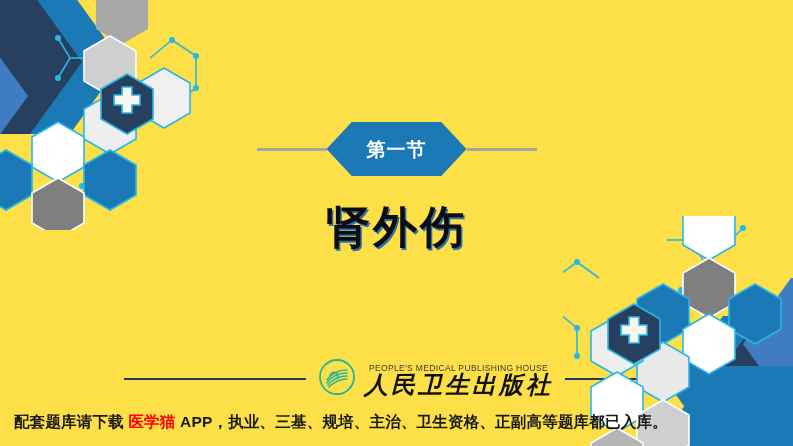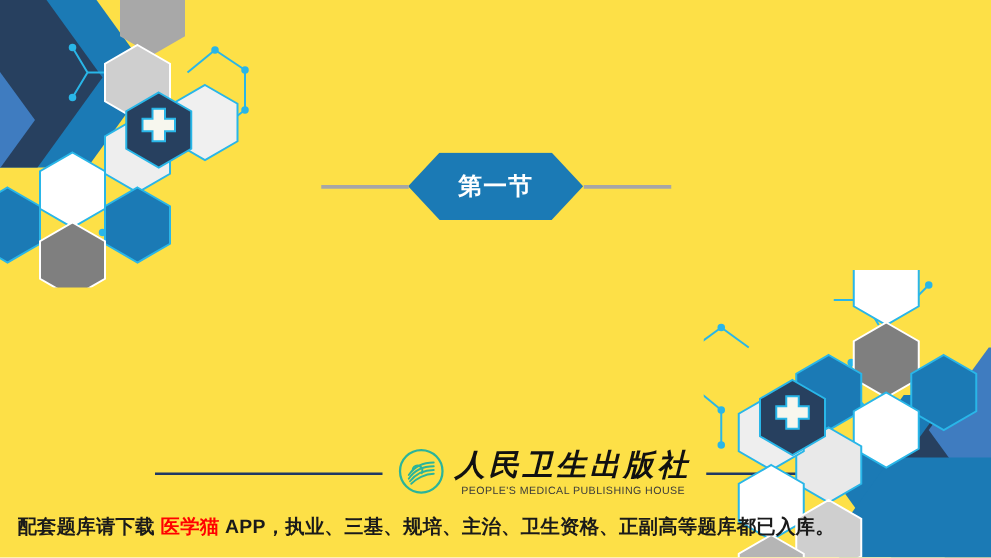--- a/index.html
+++ b/index.html
@@ -209,40 +209,41 @@
   </div>
 
   <div id="section-banner-row">
     <div class="banner-rule"></div>
     <div id="section-banner">
       <span id="section-banner-label">第一节</span>
     </div>
     <div class="banner-rule"></div>
   </div>
 
+  <div id="slide-title">肾外伤</div>
 
   <div id="logo-row">
     <div class="logo-rule" id="logo-rule-left"></div>
 
     <div id="publisher-logo">
       <span id="publisher-mark">
         <svg width="38" height="38" viewBox="0 0 38 38" xmlns="http://www.w3.org/2000/svg">
           <circle cx="19" cy="19" r="17" fill="none" stroke="#2bb49a" stroke-width="1.8"></circle>
           <g fill="none" stroke="#2bb49a" stroke-width="1.5" stroke-linecap="round">
             <path d="M9,22 C13,16 20,12 29,12"></path>
             <path d="M9,25 C13,19 20,15 29,15"></path>
             <path d="M10,27 C14,22 21,18 29,18"></path>
             <path d="M11,29 C15,25 22,21 29,21"></path>
           </g>
           <path d="M12,19 a4,4 0 1,1 7,2" fill="none" stroke="#2bb49a" stroke-width="1.6"></path>
         </svg>
       </span>
       <span id="publisher-names">
+        <span id="publisher-name-en">PEOPLE'S MEDICAL PUBLISHING HOUSE</span>
         <span id="publisher-name-cn">人民卫生出版社</span>
-        <span id="publisher-name-en">PEOPLE'S MEDICAL PUBLISHING HOUSE</span>
       </span>
     </div>
 
     <div class="logo-rule" id="logo-rule-right"></div>
   </div>
 
   <div class="deco" id="deco-bottom-right">
     <svg width="230" height="230" viewBox="0 0 230 230" xmlns="http://www.w3.org/2000/svg">
 
       <polygon points="270,100 160,100 108,172 160,244 270,244" fill="#1b7ab5"></polygon>

